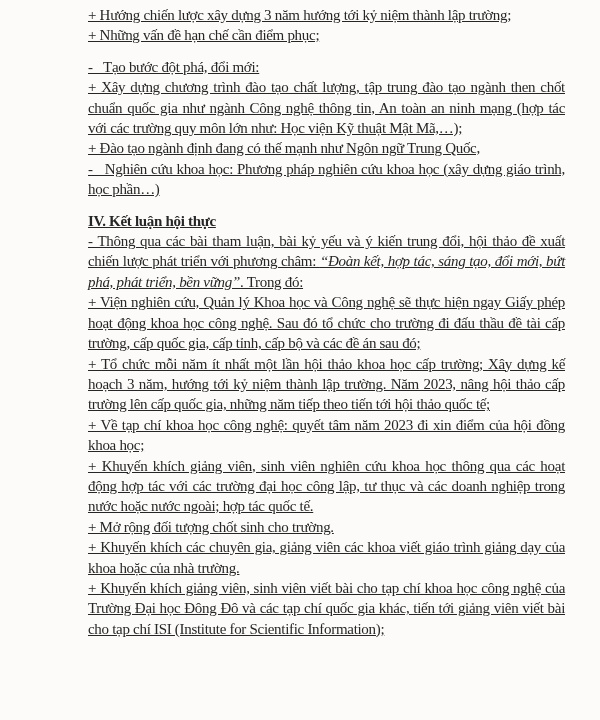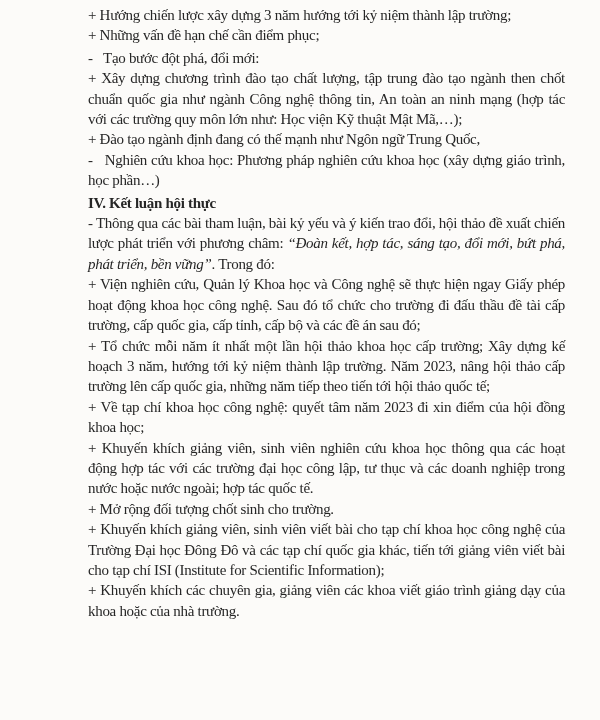--- a/index.html
+++ b/index.html
@@ -28,44 +28,44 @@
     line-height: 20.4px;
     letter-spacing: -0.3px;
     color: #262626;
   }
   .para {
     margin: 0;
     text-align: justify;
     text-justify: inter-word;
   }
   .space-before {
-    margin-top: 2px;
+    margin-top: 11px;
   }
   .heading {
     font-weight: 700;
     text-align: left;
   }
   .italic {
     font-style: italic;
   }
 </style>
 </head>
 <body style="background: rgb(252, 251, 249);">
 
 <div class="page">
-  <div class="doc-body" id="doc-body" style="color: rgb(38, 38, 38);">
+  <div class="doc-body" id="doc-body" style="color: rgb(38, 38, 38); text-decoration: underline;">
       <div class="para"><span>+ Hướng chiến lược xây dựng 3 năm hướng tới kỷ niệm thành lập trường;</span></div>
       <div class="para"><span>+ Những vấn đề hạn chế cần điểm phục;</span></div>
       <div class="para space-before"><span>-&nbsp;&nbsp;&nbsp;Tạo bước đột phá, đổi mới:</span></div>
       <div class="para"><span>+ Xây dựng chương trình đào tạo chất lượng, tập trung đào tạo ngành then chốt chuẩn quốc gia như ngành Công nghệ thông tin, An toàn an ninh mạng (hợp tác với các trường quy môn lớn như: Học viện Kỹ thuật Mật Mã,…);</span></div>
       <div class="para"><span>+ Đào tạo ngành định đang có thế mạnh như Ngôn ngữ Trung Quốc,</span></div>
       <div class="para"><span>-&nbsp;&nbsp;&nbsp;Nghiên cứu khoa học: Phương pháp nghiên cứu khoa học (xây dựng giáo trình, học phần…)</span></div>
       <div class="para heading space-before"><span>IV. Kết luận hội thực</span></div>
-      <div class="para"><span>- Thông qua các bài tham luận, bài kỷ yếu và ý kiến trao đổi, hội thảo đề xuất chiến lược phát triển với phương châm: </span><span class="italic">“Đoàn kết, hợp tác, sáng tạo, đổi mới, bứt phá, phát triển, bền vững”</span><span>. Trong đó:</span></div>
+      <div class="para"><span>- Thông qua các bài tham luận, bài kỷ yếu và ý kiến trung đổi, hội thảo đề xuất chiến lược phát triển với phương châm: </span><span class="italic">“Đoàn kết, hợp tác, sáng tạo, đổi mới, bứt phá, phát triển, bền vững”</span><span>. Trong đó:</span></div>
       <div class="para"><span>+ Viện nghiên cứu, Quản lý Khoa học và Công nghệ sẽ thực hiện ngay Giấy phép hoạt động khoa học công nghệ. Sau đó tổ chức cho trường đi đấu thầu đề tài cấp trường, cấp quốc gia, cấp tỉnh, cấp bộ và các đề án sau đó;</span></div>
       <div class="para"><span>+ Tổ chức mỗi năm ít nhất một lần hội thảo khoa học cấp trường; Xây dựng kế hoạch 3 năm, hướng tới kỷ niệm thành lập trường. Năm 2023, nâng hội thảo cấp trường lên cấp quốc gia, những năm tiếp theo tiến tới hội thảo quốc tế;</span></div>
       <div class="para"><span>+ Về tạp chí khoa học công nghệ: quyết tâm năm 2023 đi xin điểm của hội đồng khoa học;</span></div>
       <div class="para"><span>+ Khuyến khích giảng viên, sinh viên nghiên cứu khoa học thông qua các hoạt động hợp tác với các trường đại học công lập, tư thục và các doanh nghiệp trong nước hoặc nước ngoài; hợp tác quốc tế.</span></div>
       <div class="para"><span>+ Mở rộng đối tượng chốt sinh cho trường.</span></div>
+      <div class="para"><span>+ Khuyến khích các chuyên gia, giảng viên các khoa viết giáo trình giảng dạy của khoa hoặc của nhà trường.</span></div>
       <div class="para"><span>+ Khuyến khích giảng viên, sinh viên viết bài cho tạp chí khoa học công nghệ của Trường Đại học Đông Đô và các tạp chí quốc gia khác, tiến tới giảng viên viết bài cho tạp chí ISI (Institute for Scientific Information);</span></div>
-      <div class="para"><span>+ Khuyến khích các chuyên gia, giảng viên các khoa viết giáo trình giảng dạy của khoa hoặc của nhà trường.</span></div>
     </div>
 </div>
 
 </body></html>

